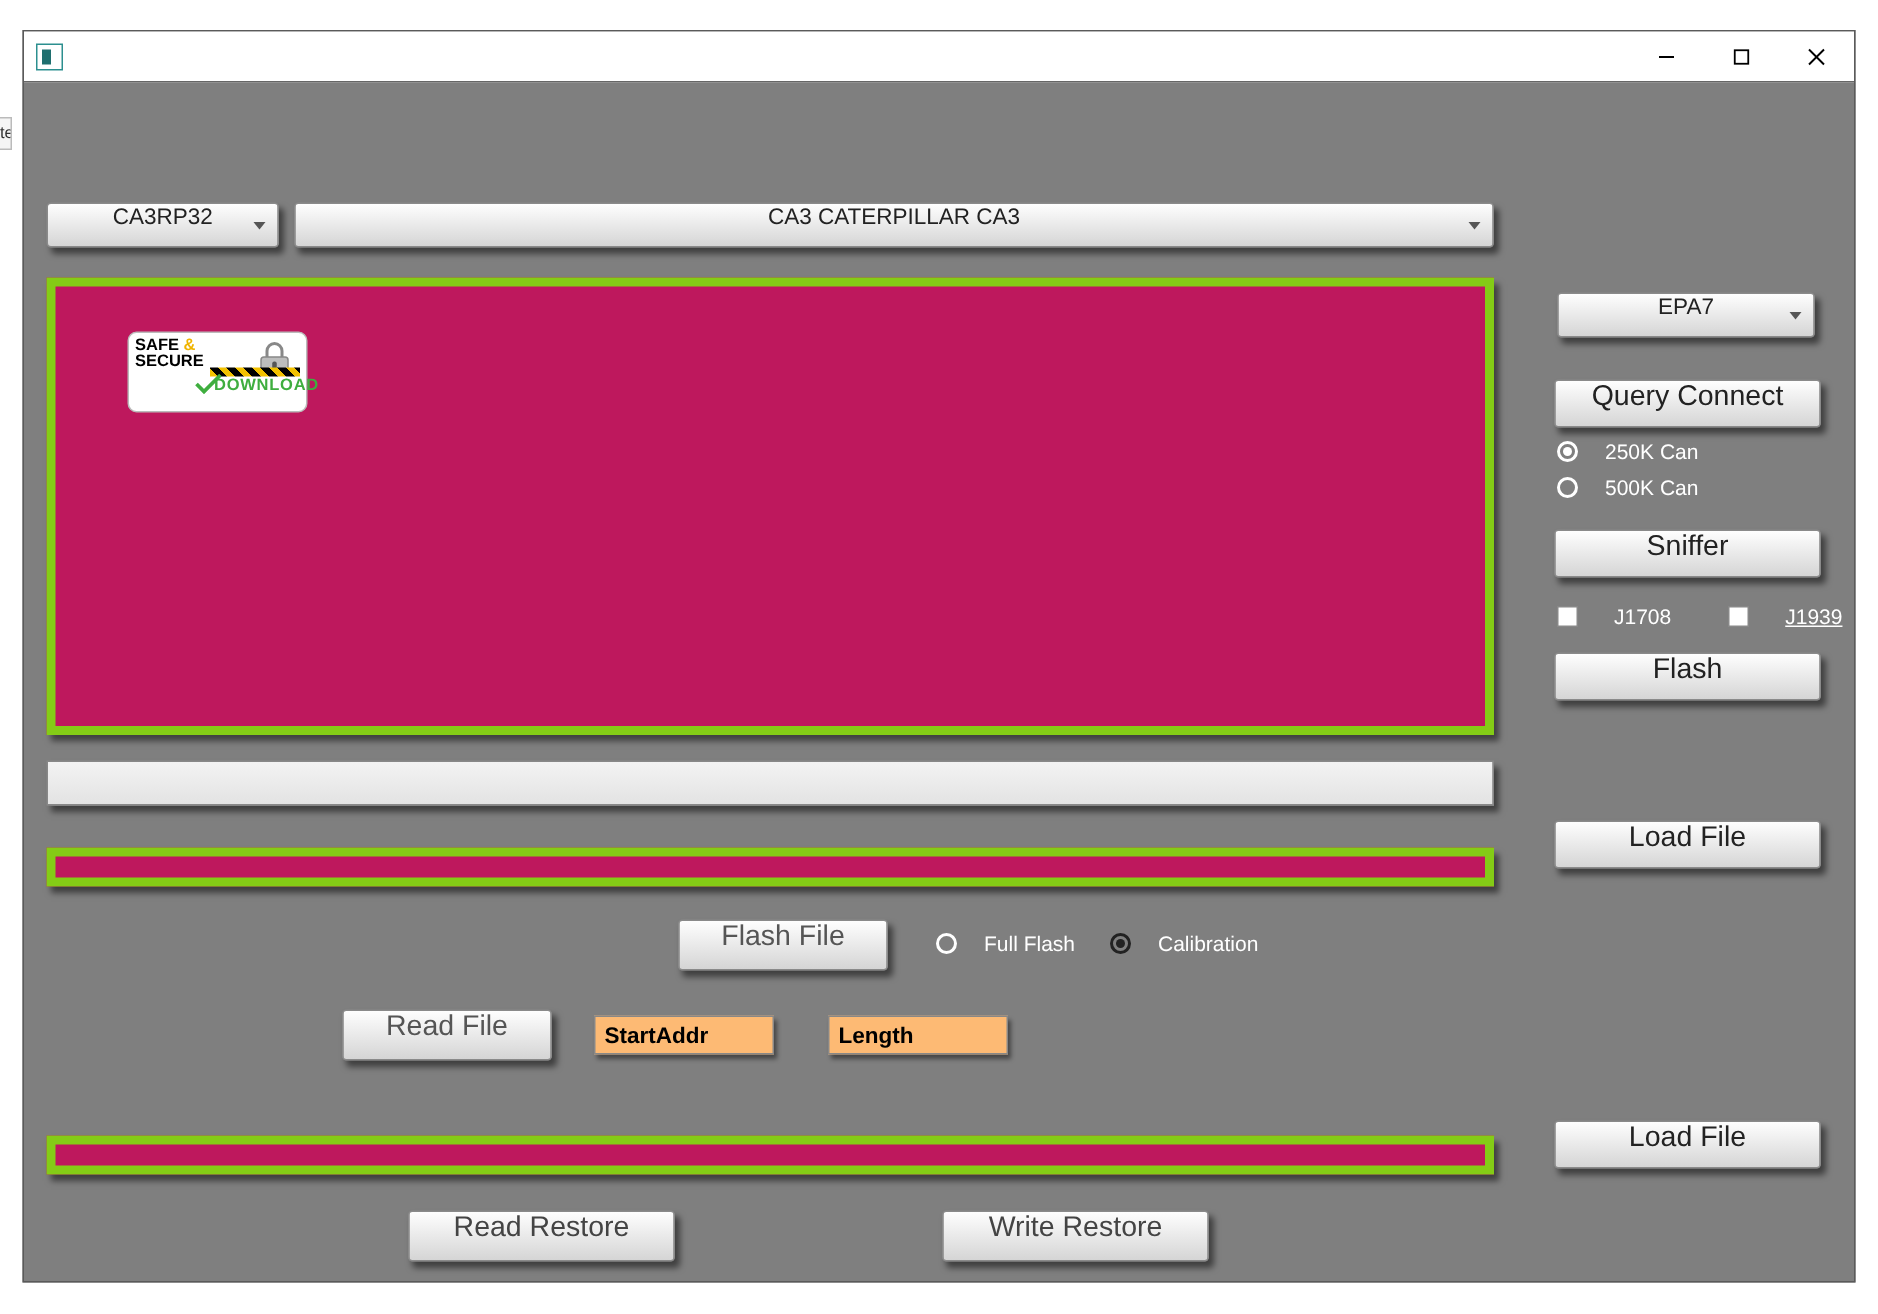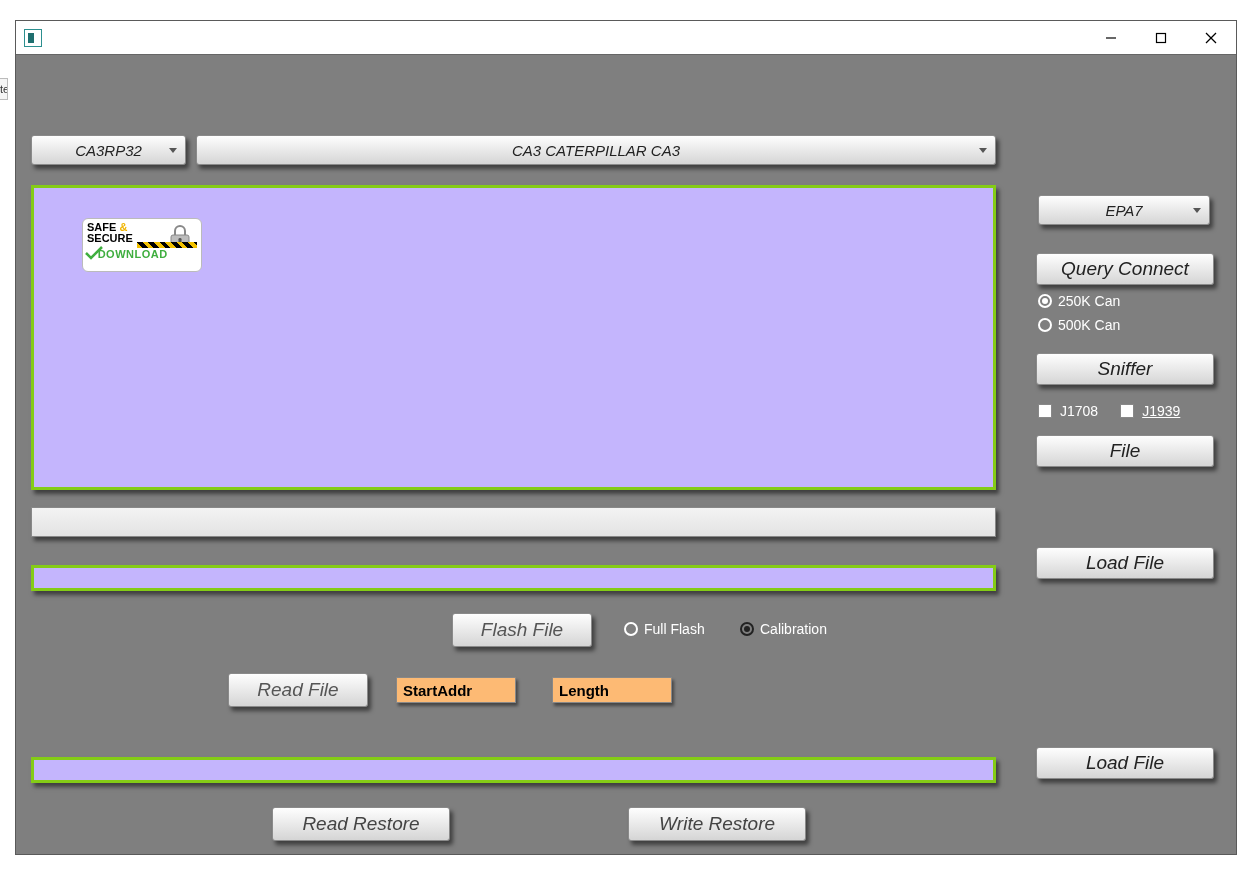--- a/index.html
+++ b/index.html
@@ -89,62 +89,61 @@
   }
 
   
   .btn, .dropdown {
     background: linear-gradient(#fefefe, #d5d5d5);
     border: 1px solid #8a8a8a;
     border-radius: 3px;
     font-size: 17px;
     color: #222;
     display: flex;
-    align-items: center;
+    align-items: flex-start;
     justify-content: center;
     position: relative;
     box-shadow: 3px 4px 4px rgba(0,0,0,0.5);
     cursor: default;
-    font-style: italic;
   }
   .btn.big { font-size: 19px; }
   .dropdown::after {
     content: "";
     position: absolute;
     right: 8px;
     top: 50%;
     margin-top: -2px;
     border-left: 4px solid transparent;
     border-right: 4px solid transparent;
     border-top: 5px solid #555;
   }
   .panel-white {
-    background: #c4b5fd;
-    border: 3px solid #84cc16;
+    background: #be185d;
+    border: 6px solid #84cc16;
     box-shadow: 3px 4px 4px rgba(0,0,0,0.5);
   }
   .panel-light {
     background: linear-gradient(#f3f3f3,#e3e3e3);
     border: 1px solid #888;
     box-shadow: 3px 4px 4px rgba(0,0,0,0.5);
   }
   .input-white {
     background: #fdba74;
     border: 1px solid #888;
     box-shadow: 2px 3px 3px rgba(0,0,0,0.45);
     font-size: 15px;
     font-weight: 600;
     color: #000;
     padding: 2px 6px;
     display: flex;
     align-items: center;
   }
 
   
-  .radio-row { display:flex; align-items:center; gap:6px; color:#fff; font-size:14px; }
+  .radio-row { display:flex; align-items:center; gap:18px; color:#fff; font-size:14px; }
   .radio {
     width: 14px; height:14px; border-radius:50%;
     border: 2px solid #fff; position: relative; flex:0 0 auto;
   }
   .radio.checked::after{
     content:""; position:absolute; left:2px; top:2px;
     width:6px;height:6px;border-radius:50%;background:#fff;
   }
   .radio.dark { border-color:#222; }
   .radio.dark.checked::after{ background:#222; }
@@ -167,20 +166,21 @@
   }
   .badge-top span.amp { color:#f0b400; }
   .badge-lock {
     position:absolute; right:6px; top:4px;
     width:30px;height:26px;
   }
   .badge-bottom {
     font-size:11px; font-weight:700; color:#3fae3f; letter-spacing:0.5px;
     margin-top: 4px;
     position: relative;
+    margin-left: 42px;
   }
   .badge-check {
     position:absolute; left:-2px; top:-2px;
     width:18px; height:14px;
   }
   .hazard {
     height:6px;
     background: repeating-linear-gradient(45deg,#f2c100 0, #f2c100 4px, #000 4px, #000 8px);
     margin-top:1px;
     width: 60px;
@@ -261,29 +261,29 @@
     </div>
     <div class="radio-row abs" style="left:1022px; top:262px;">
       <div class="radio"></div>
       <span>500K Can</span>
     </div>
 
     <div class="btn big abs" style="left:1020px; top:298px; width:178px; height:32px;">
       <span>Sniffer</span>
     </div>
 
-    <div class="radio-row abs" style="left:1022px; top:348px; gap:8px;">
+    <div class="radio-row abs" style="left:1022px; top:348px; gap:24px;">
       <div class="check"></div>
       <span style="color:#fff;font-size:14px;">J1708</span>
       <div class="check" style="margin-left:14px;"></div>
       <span style="color:#fff;font-size:14px;text-decoration:underline;">J1939</span>
     </div>
 
     <div class="btn big abs" style="left:1020px; top:380px; width:178px; height:32px;">
-      <span>File</span>
+      <span>Flash</span>
     </div>
 
     <div class="panel-light abs" style="left:15px; top:452px; width:965px; height:30px;"></div>
 
     <div class="panel-white abs" style="left:15px; top:510px; width:965px; height:26px;"></div>
     <div class="btn big abs" style="left:1020px; top:492px; width:178px; height:32px;">
       <span>Load File</span>
     </div>
 
     <div class="btn abs" style="left:436px; top:558px; width:140px; height:34px; font-size:19px; color:#555;">

